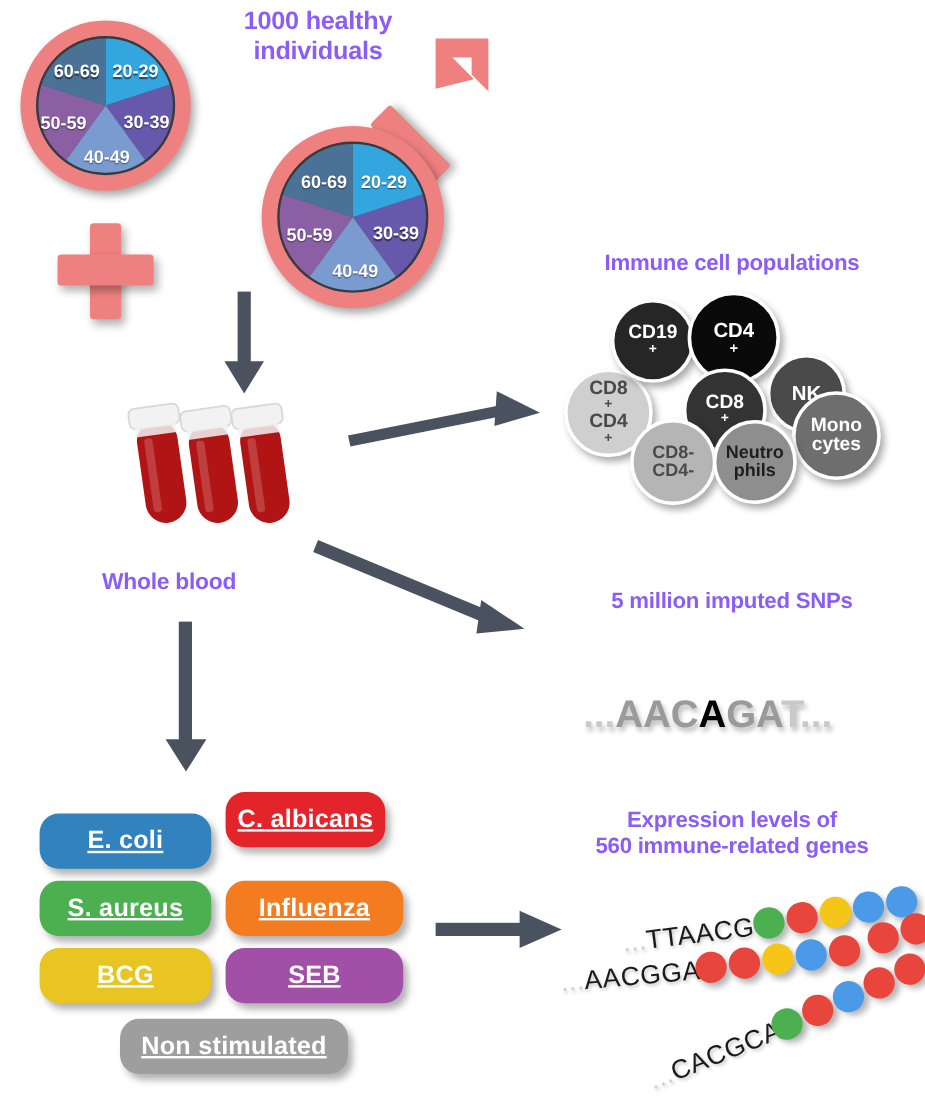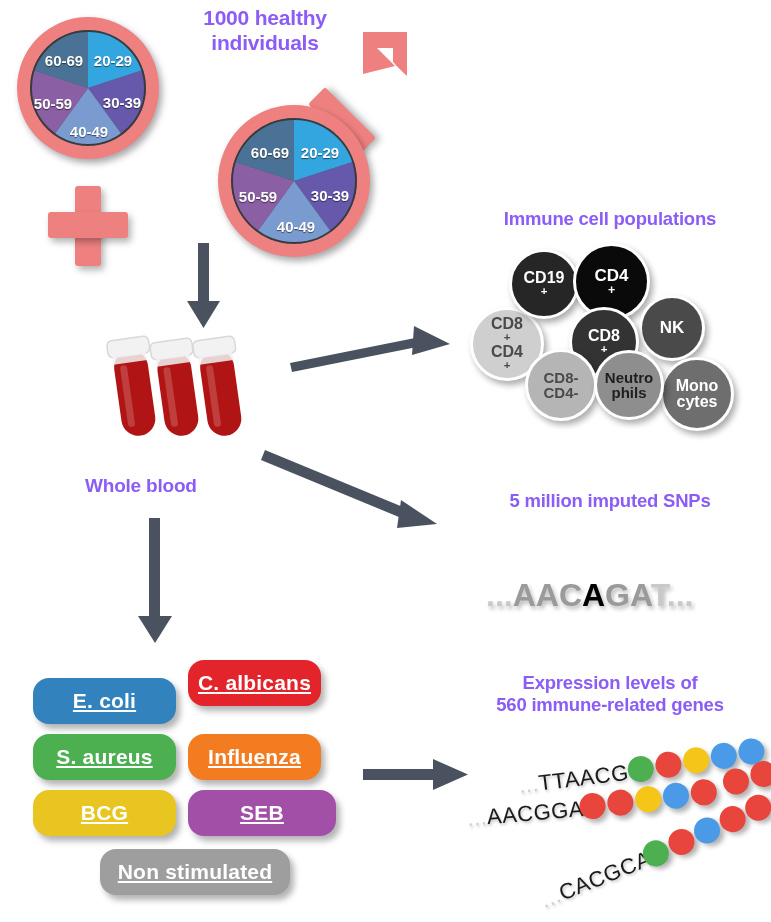--- a/index.html
+++ b/index.html
@@ -251,21 +251,21 @@
     </div>
     <div class="cell" style="left:573px; top:243px; width:77px; height:77px; background:#0a0a0a; color:#ffffff; font-size:17px;">
       <span>CD4<span class="sup">+</span></span>
     </div>
     <div class="cell" style="left:639px; top:295px; width:66px; height:66px; background:#4a4a4a; color:#ffffff; font-size:17px;">
       <span>NK</span>
     </div>
     <div class="cell" style="left:569px; top:307px; width:70px; height:70px; background:#333333; color:#ffffff; font-size:16px;">
       <span>CD8<span class="sup">+</span></span>
     </div>
-    <div class="cell" style="left:660px; top:357px; width:74px; height:74px; background:#6e6e6e; color:#ffffff; font-size:16px;">
+    <div class="cell" style="left:660px; top:326px; width:74px; height:74px; background:#6e6e6e; color:#ffffff; font-size:16px;">
       <div>
           <span>Mono</span>
           <span>cytes</span>
         </div>
     </div>
     <div class="cell" style="left:525px; top:349px; width:72px; height:72px; background:#b5b5b5; color:#4a4a4a; font-size:15px;">
       <div>
           <span>CD8-</span>
           <span>CD4-</span>
         </div>
@@ -281,21 +281,21 @@
   <div class="heading" id="title-snps">5 million imputed SNPs</div>
 
   <div class="snp-row" style="left:486px; top:577px;">
     <span class="dim">...</span><span class="mid">AAC</span><span class="hit">A</span><span class="mid">GA</span><span class="dim">T</span><span class="dim">...</span>
   </div>
 
   <div>
     <div class="pill" style="left:33px; top:678px; width:143px; height:46px; background:#3182bd;">E. coli</div>
     <div class="pill" style="left:188px; top:660px; width:133px; height:46px; background:#e3242b;">C. albicans</div>
     <div class="pill" style="left:33px; top:734px; width:143px; height:46px; background:#4caf50;">S. aureus</div>
-    <div class="pill" style="left:188px; top:734px; width:133px; height:46px; background:#f47c20;">Influenza</div>
+    <div class="pill" style="left:188px; top:734px; width:148px; height:46px; background:#f47c20;">Influenza</div>
     <div class="pill" style="left:33px; top:790px; width:143px; height:46px; background:#e8c520;">BCG</div>
     <div class="pill" style="left:188px; top:790px; width:148px; height:46px; background:#a24fa8;">SEB</div>
     <div class="pill" style="left:100px; top:849px; width:190px; height:46px; background:#9e9e9e;">Non stimulated</div>
   </div>
 
   <svg class="arrow-svg" style="left:363px; top:758px;" width="110" height="34">
     <rect x="0" y="11" width="74" height="11" fill="#4a5260"></rect>
     <polygon points="70,1 105,16.5 70,32" fill="#4a5260"></polygon>
   </svg>
 

